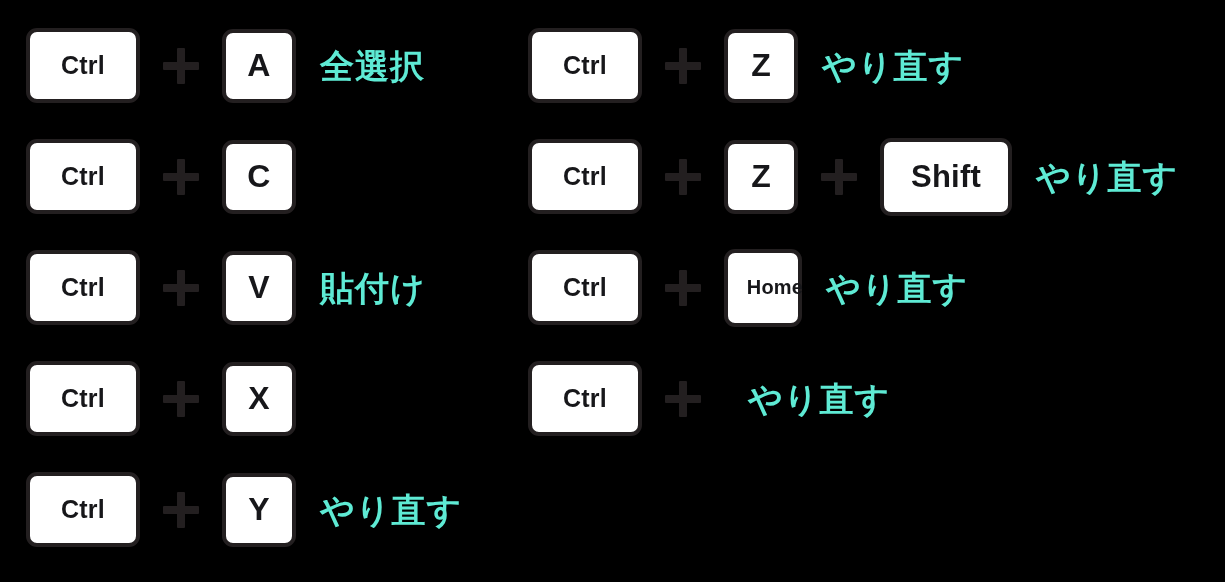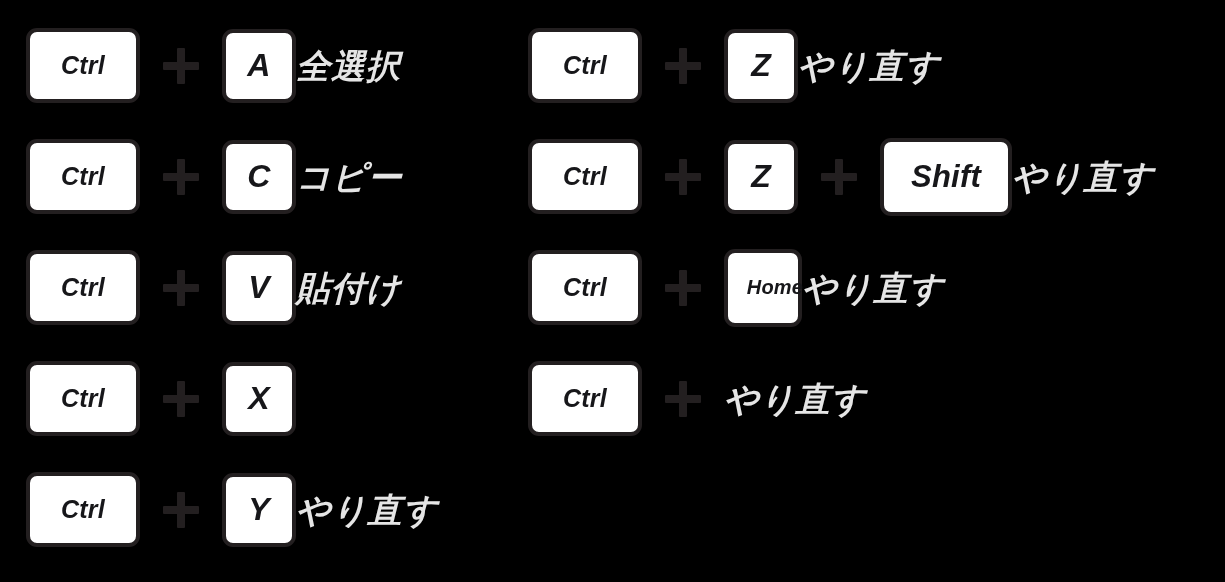--- a/index.html
+++ b/index.html
@@ -14,21 +14,20 @@
     overflow: hidden;
     font-family: "Liberation Sans", "DejaVu Sans", sans-serif;
     position: relative;
   }
 
   #sheet {
     position: relative;
     width: 1225px;
     height: 582px;
     background: #000000;
-    font-style: italic;
   }
 
   
   .column {
     position: absolute;
     top: 0;
     height: 582px;
   }
   .column.left  { left: 0px;   width: 520px; }
   .column.right { left: 500px; width: 725px; }
@@ -96,23 +95,24 @@
   .plus::after {
     left: 16px;
     top: 2px;
     width: 8px;
     height: 36px;
   }
 
   
   .label {
     flex: 0 0 auto;
+    margin-left: 24px;
     font-size: 34px;
     font-weight: bold;
-    color: #e5e5e5;
+    color: #5eead4;
     letter-spacing: 1px;
     line-height: 1;
   }
 </style>
 </head>
 <body>
 
 <div id="sheet">
 
   <div class="column left">
@@ -120,21 +120,20 @@
   <div class="row r0">
         <span class="key wide">Ctrl</span>
         <span class="plus"></span>
         <span class="key square">A</span>
         <span class="label">全選択</span>
       </div>
       <div class="row r1">
         <span class="key wide">Ctrl</span>
         <span class="plus"></span>
         <span class="key square">C</span>
-        <span class="label">コピー</span>
       </div>
       <div class="row r2">
         <span class="key wide">Ctrl</span>
         <span class="plus"></span>
         <span class="key square">V</span>
         <span class="label">貼付け</span>
       </div>
       <div class="row r3">
         <span class="key wide">Ctrl</span>
         <span class="plus"></span>

